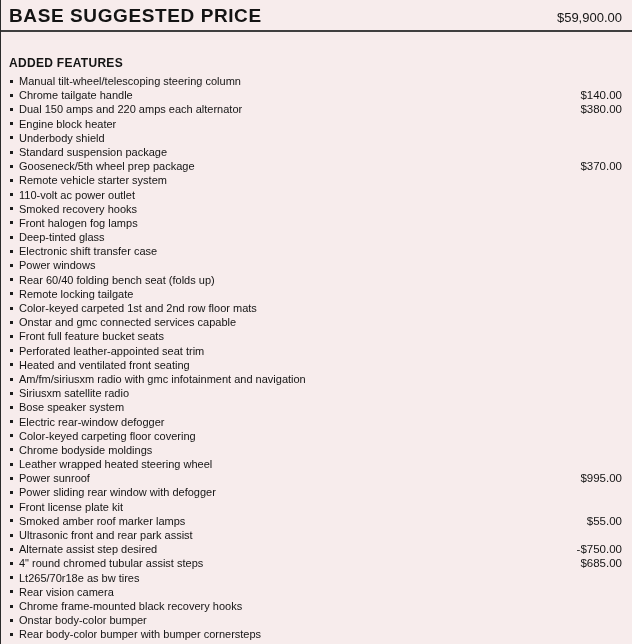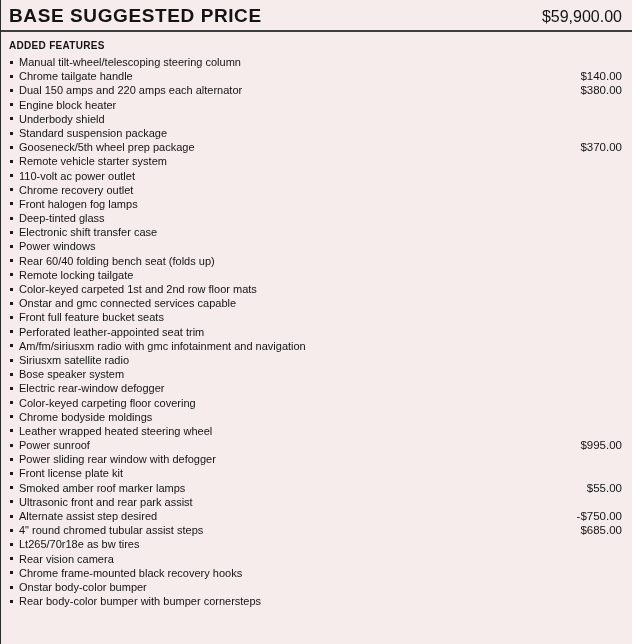--- a/index.html
+++ b/index.html
@@ -26,31 +26,31 @@
     justify-content: space-between;
     align-items: baseline;
     padding: 5px 10px 3px 8px;
   }
   .header-title {
     font-weight: bold;
     font-size: 19px;
     letter-spacing: 0.6px;
   }
   .header-price {
-    font-size: 16px;
+    font-size: 13px;
   }
   .divider {
     border-top: 2px solid #3f3f3f;
     height: 0;
   }
   .section-title {
     font-weight: bold;
-    font-size: 10px;
+    font-size: 12px;
     letter-spacing: 0.3px;
-    padding: 8px 8px 3px 8px;
+    padding: 24px 8px 3px 8px;
   }
   .features-list {
     padding: 1px 0 0 0;
   }
   .feature-row {
     display: flex;
     align-items: center;
     height: 14.2px;
     padding: 0 10px 0 9px;
     font-size: 11px;
@@ -139,21 +139,21 @@
   </div>
 
   <div class="feature-row">
     <span class="bullet"></span>
     <span class="feature-label">110-volt ac power outlet</span>
     <span class="feature-price"></span>
   </div>
 
   <div class="feature-row">
     <span class="bullet"></span>
-    <span class="feature-label">Chrome recovery outlet</span>
+    <span class="feature-label">Smoked recovery hooks</span>
     <span class="feature-price"></span>
   </div>
 
   <div class="feature-row">
     <span class="bullet"></span>
     <span class="feature-label">Front halogen fog lamps</span>
     <span class="feature-price"></span>
   </div>
 
   <div class="feature-row">
@@ -204,20 +204,25 @@
     <span class="feature-label">Front full feature bucket seats</span>
     <span class="feature-price"></span>
   </div>
 
   <div class="feature-row">
     <span class="bullet"></span>
     <span class="feature-label">Perforated leather-appointed seat trim</span>
     <span class="feature-price"></span>
   </div>
 
+  <div class="feature-row">
+    <span class="bullet"></span>
+    <span class="feature-label">Heated and ventilated front seating</span>
+    <span class="feature-price"></span>
+  </div>
 
   <div class="feature-row">
     <span class="bullet"></span>
     <span class="feature-label">Am/fm/siriusxm radio with gmc infotainment and navigation</span>
     <span class="feature-price"></span>
   </div>
 
   <div class="feature-row">
     <span class="bullet"></span>
     <span class="feature-label">Siriusxm satellite radio</span>

